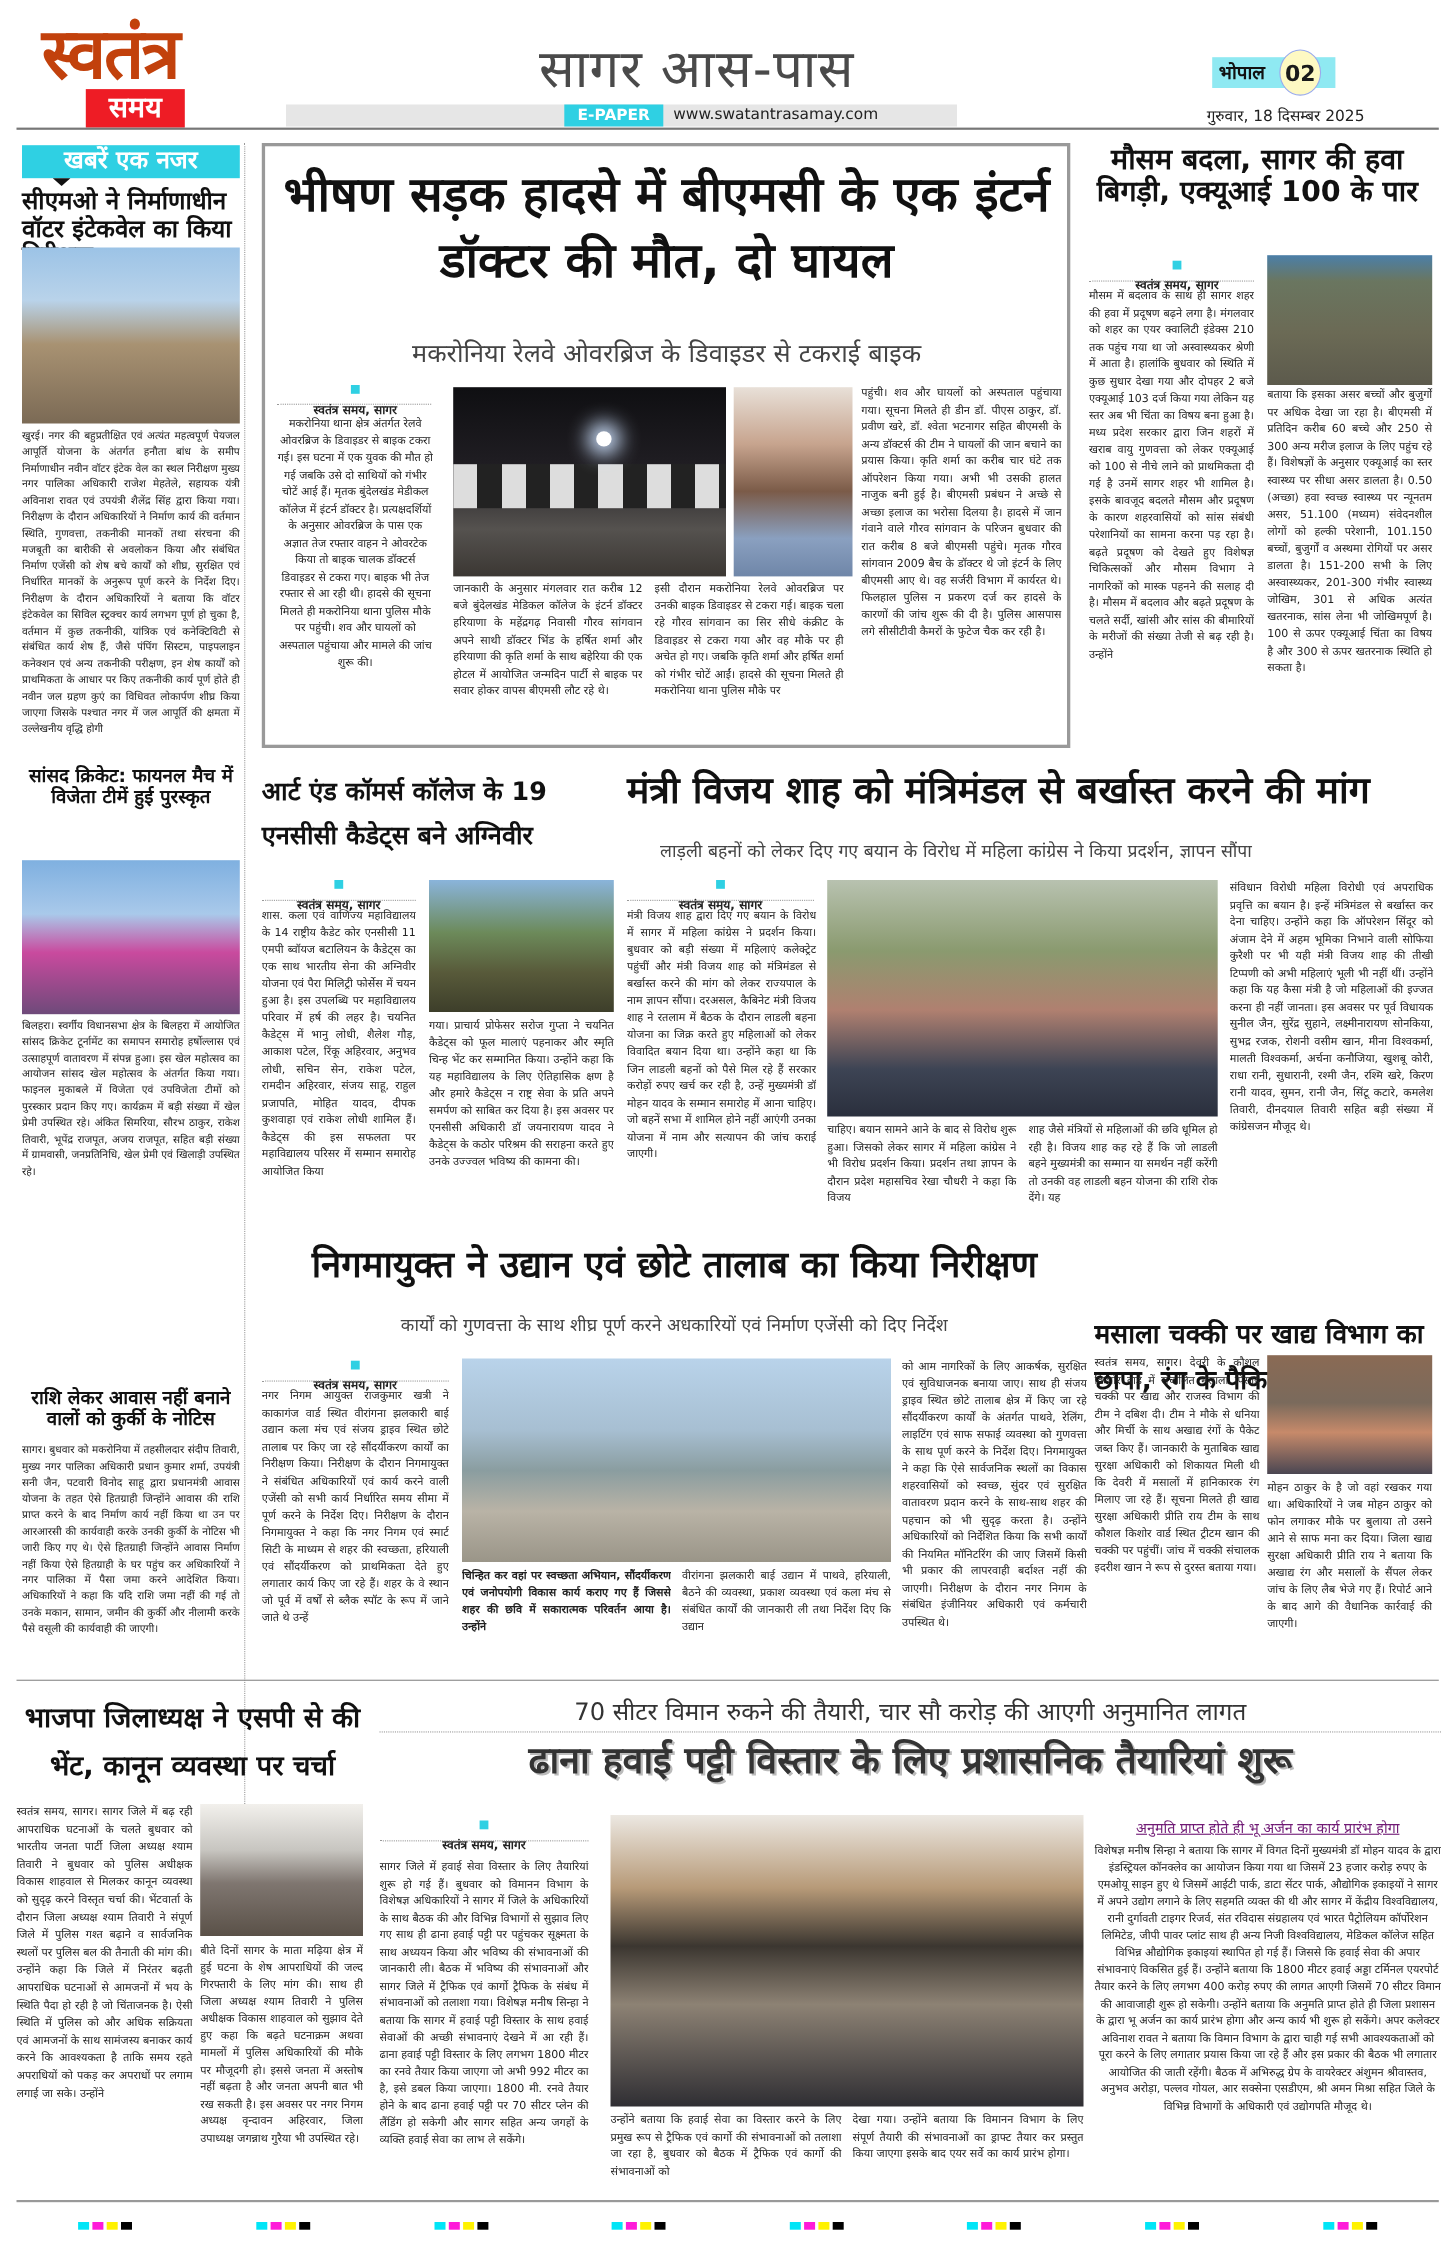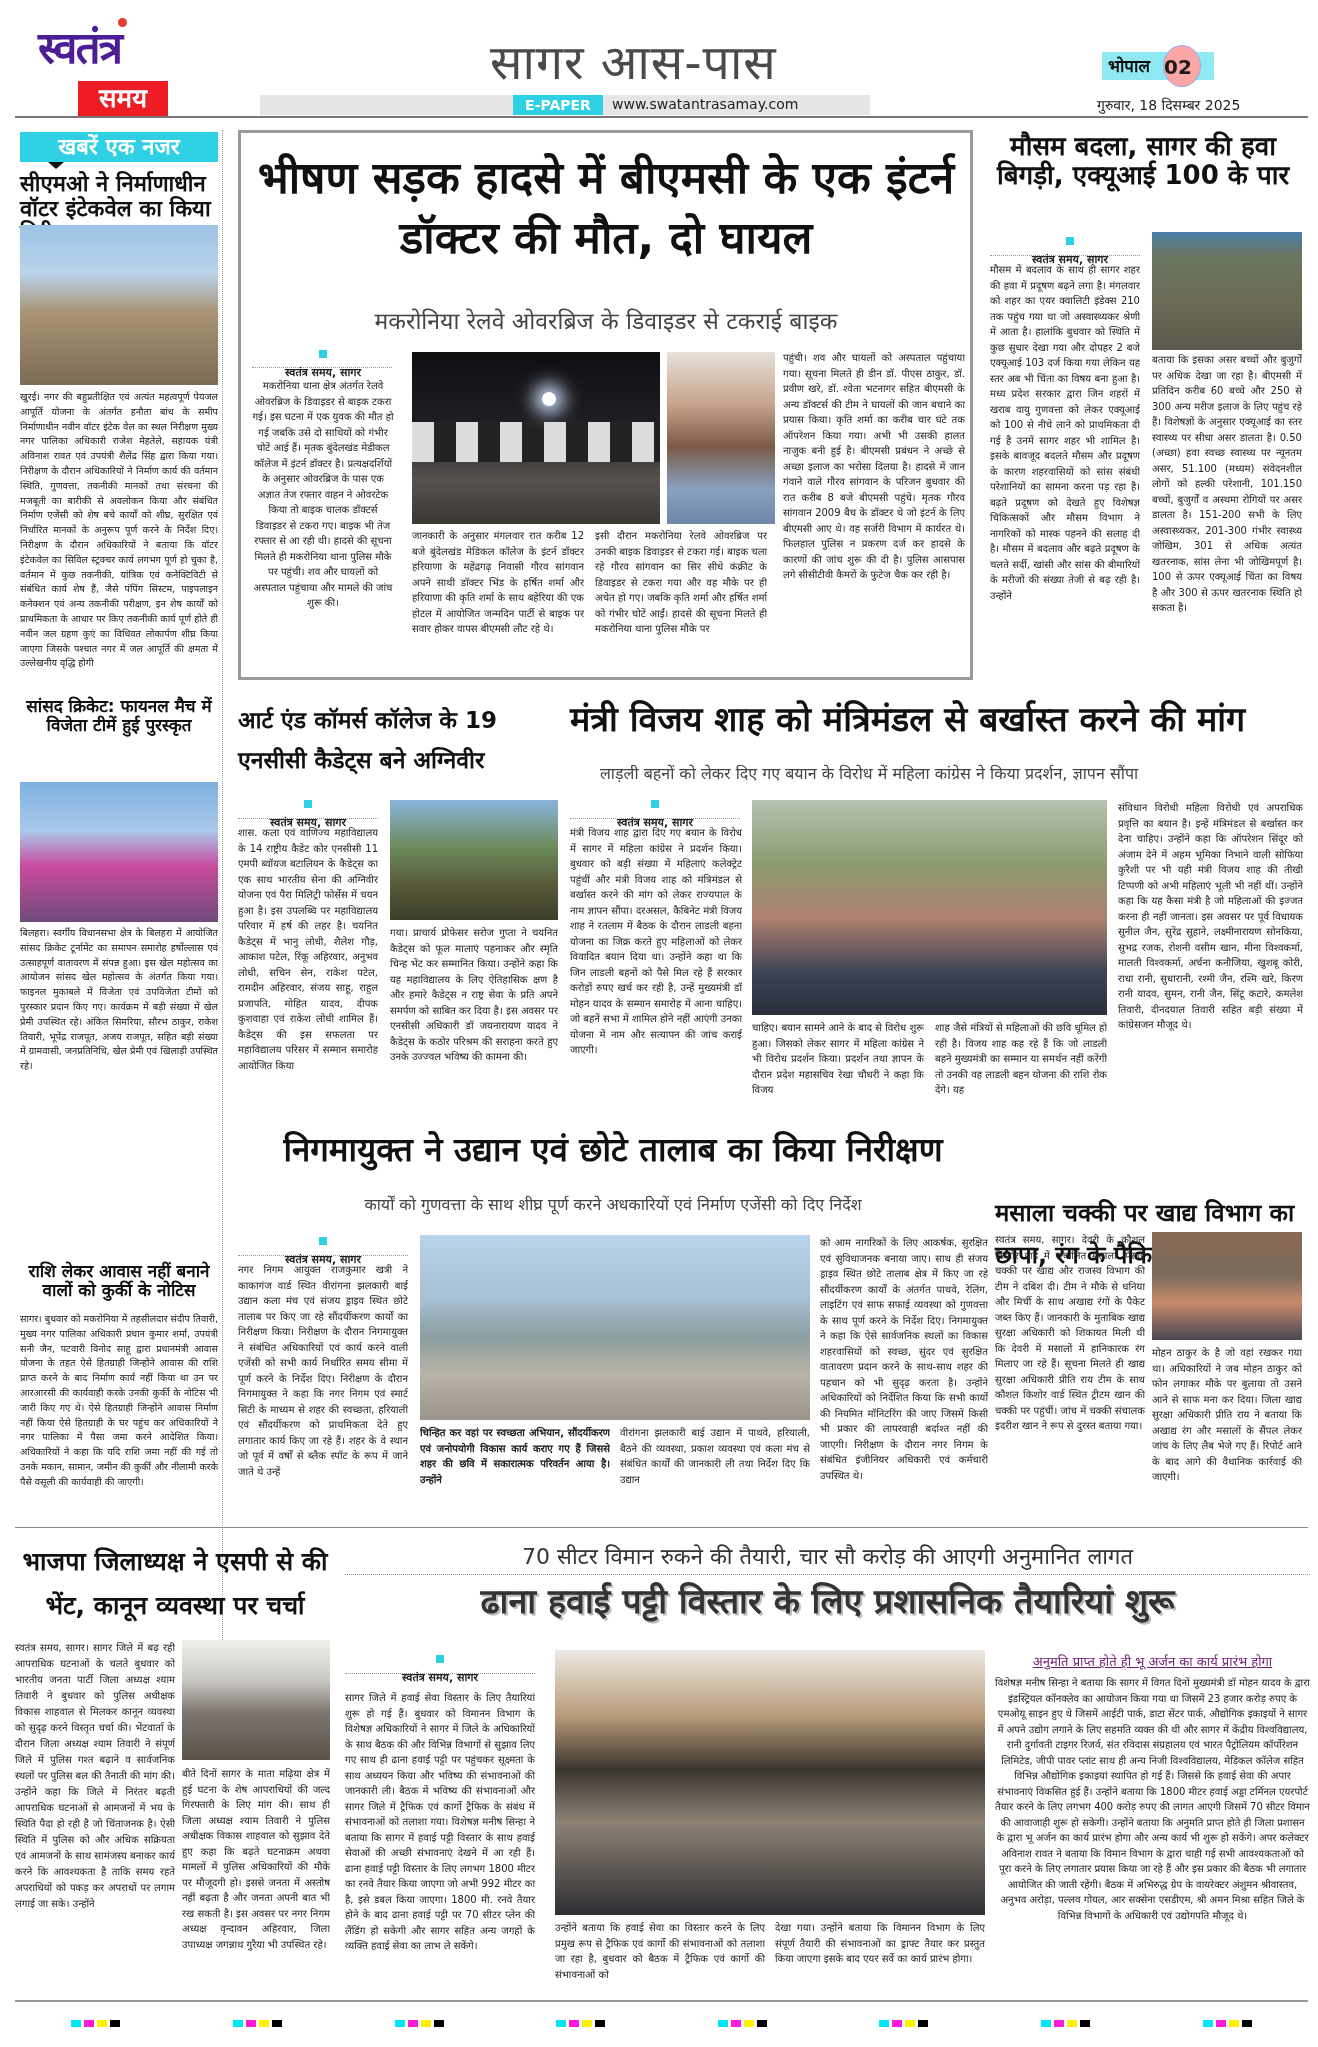--- a/index.html
+++ b/index.html
@@ -1,30 +1,30 @@
 <!DOCTYPE html>
 <html><head>
 <meta charset="utf-8">
 <style>
   * { box-sizing: border-box; margin: 0; padding: 0; }
   html, body { width: 1318px; height: 2047px; background: #fff; overflow: hidden; }
   body { font-family: "DejaVu Sans", sans-serif; color: #1a1a1a; position: relative; }
   .abs { position: absolute; }
 
   
-  .logo-top { left: 38px; top: 22px; font-family: Liberation Serif, serif; font-weight: bold; font-size: 44px; line-height: 54px; color: #4c1d95; letter-spacing: -2px; }
+  .logo-top { left: 38px; top: 22px; font-family: Liberation Sans, sans-serif; font-weight: bold; font-size: 64px; line-height: 54px; color: #c2410c; letter-spacing: -2px; }
   .logo-dot { left: 118px; top: 18px; width: 9px; height: 9px; border-radius: 50%; background: #e53935; }
   .logo-bottom { left: 78px; top: 81px; width: 90px; height: 35px; background: #ee1c25; color: #fff; font-weight: bold; font-size: 26px; text-align: center; line-height: 35px; }
   .section-title { left: 490px; top: 28px; font-size: 48px; color: #4a4a4a; letter-spacing: 1px; }
   .epaper-bar { left: 260px; top: 95px; width: 610px; height: 20px; background: #e6e6e6; }
   .epaper-tag { left: 513px; top: 95px; width: 90px; height: 20px; background: #2fd0e3; color: #fff; font-weight: bold; font-size: 14px; text-align: center; line-height: 20px; }
   .epaper-url { left: 612px; top: 96px; font-size: 14px; color: #222; }
   .city-box { left: 1102px; top: 52px; width: 112px; height: 28px; background: #8fe9f2; }
   .city-label { left: 1108px; top: 54px; font-size: 17px; font-weight: bold; color: #111; }
-  .page-num { left: 1163px; top: 45px; width: 38px; height: 42px; border-radius: 50%; background: #fca5a5; border: 1px solid #9ae; font-size: 20px; font-weight: bold; line-height: 42px; }
+  .page-num { left: 1163px; top: 45px; width: 38px; height: 42px; border-radius: 50%; background: #fef9c3; border: 1px solid #9ae; font-size: 20px; font-weight: bold; text-align: center; line-height: 42px; }
   .date-line { left: 1097px; top: 95px; font-size: 14px; color: #222; }
   .masthead-rule { left: 15px; top: 116px; width: 1293px; height: 2px; background: #777; }
 
   
   .hl { font-weight: bold; color: #111; line-height: 1.12; }
   .sub { color: #444; }
   .byline { font-size: 11px; font-weight: bold; color: #222; display: flex; align-items: center; gap: 6px; flex-direction: column; }
   .byline .sq { width: 8px; height: 8px; background: #2fd0e3; display: inline-block; }
   .dot-rule { border-bottom: 1px dotted #999; }
   .body-text { font-size: 10px; line-height: 15.5px; color: #222; text-align: justify; overflow: hidden; }

